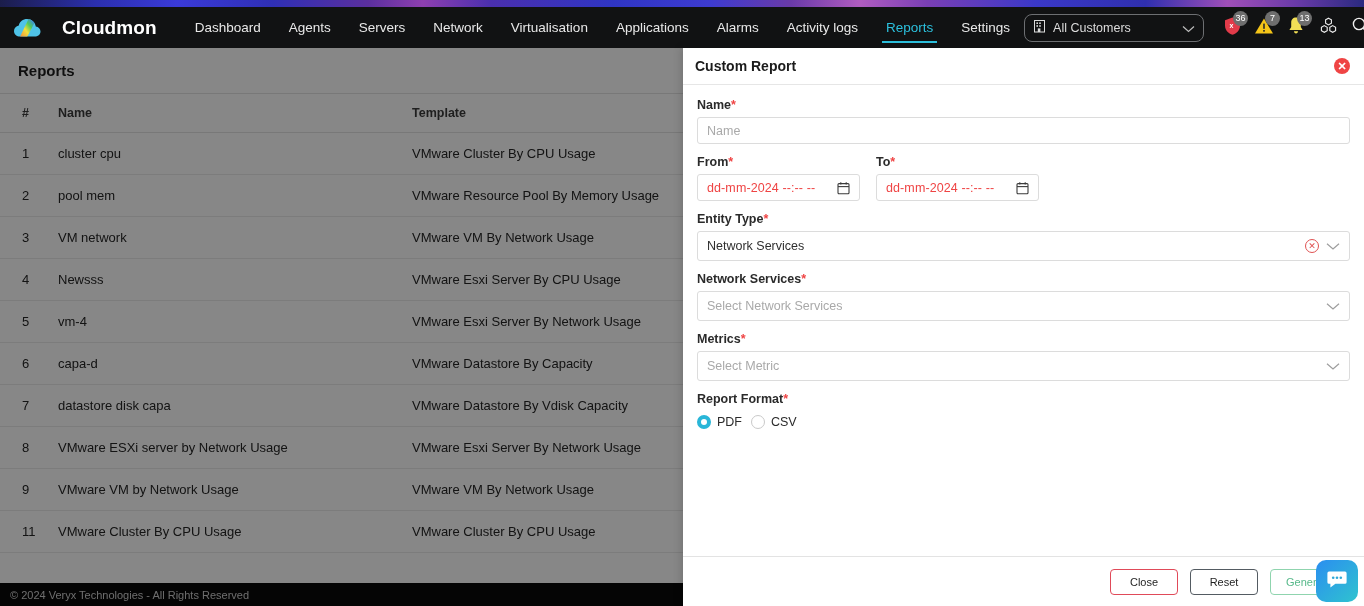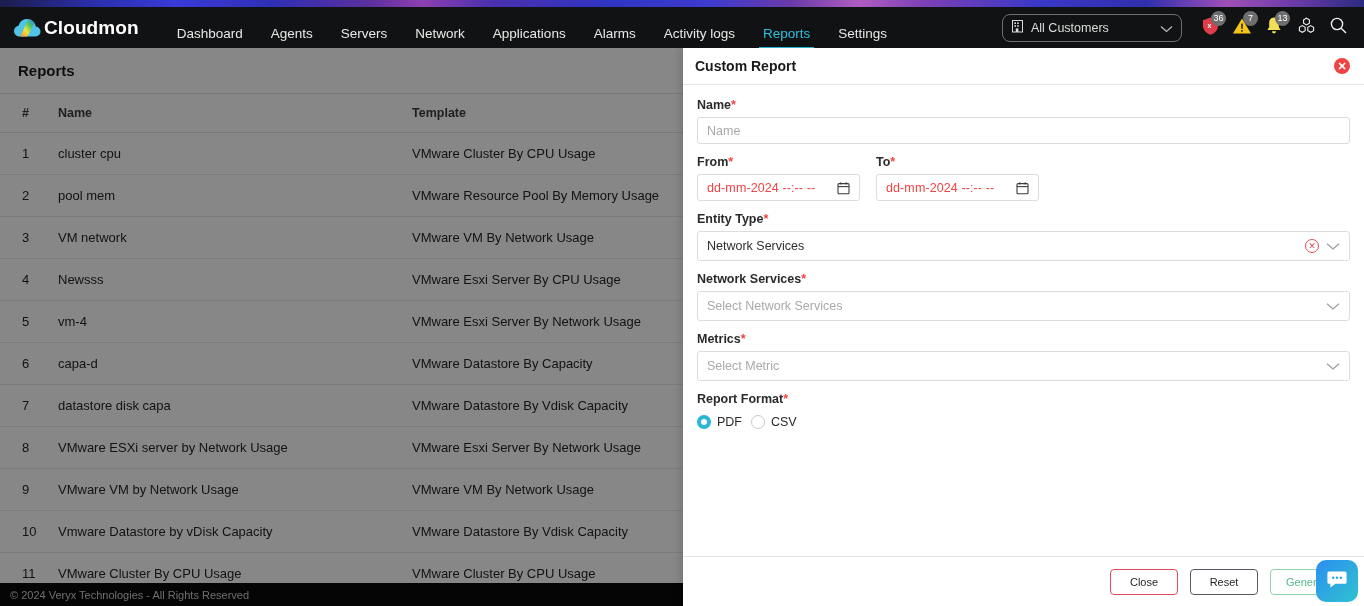--- a/index.html
+++ b/index.html
@@ -21,27 +21,27 @@
       #3d3bd0 52%, #6a3aa8 58%, #b05cc0 63%, #7a3fb5 68%,
       #3a38c8 76%, #2f2fae 84%, #a04fb8 90%, #6a3aa8 95%, #2a2a80 100%);
   }
 
   
   .navbar {
     position: absolute; top: 7px; left: 0; width: 1364px; height: 41px;
     background: #111213;
     display: flex; align-items: center;
   }
-  .brand { display: flex; align-items: center; padding-left: 12px; gap: 2px; }
+  .brand { display: flex; align-items: center; padding-left: 12px; gap: 20px; }
   .brand-logo { width: 30px; height: 26px; position: relative; flex: none; }
   .brand-name {
     color: #ffffff; font-size: 19px; font-weight: 600; letter-spacing: .1px;
     white-space: nowrap;
   }
-  .nav-links { display: flex; align-items: flex-start; margin-left: 24px; height: 30px; }
+  .nav-links { display: flex; align-items: center; margin-left: 24px; height: 30px; }
   .nav-link {
     position: relative; color: #e8e8e8; font-size: 13.5px;
     padding: 0 14px; height: 41px; line-height: 41px; white-space: nowrap;
     cursor: pointer;
   }
   .nav-link.active { color: #2cc0dd; }
   .nav-link.active::after {
     content: ""; position: absolute; left: 10px; right: 10px; bottom: 5px;
     height: 2px; background: #2cc0dd;
   }
@@ -226,20 +226,21 @@
         </svg>
       </span>
       <span class="brand-name">Cloudmon</span>
     </div>
 
     <div class="nav-links">
       <div class="nav-link">Dashboard</div>
       <div class="nav-link">Agents</div>
       <div class="nav-link">Servers</div>
       <div class="nav-link">Network</div>
+      <div class="nav-link">Virtualisation</div>
       <div class="nav-link">Applications</div>
       <div class="nav-link">Alarms</div>
       <div class="nav-link">Activity logs</div>
       <div class="nav-link active">Reports</div>
       <div class="nav-link">Settings</div>
     </div>
 
     <div class="nav-right">
 
       <div class="customer-select">
@@ -365,25 +366,20 @@
         </tr>
         <tr>
           <td class="col-idx">8</td>
           <td class="col-name">VMware ESXi server by Network Usage</td>
           <td class="col-tpl">VMware Esxi Server By Network Usage</td>
         </tr>
         <tr>
           <td class="col-idx">9</td>
           <td class="col-name">VMware VM by Network Usage</td>
           <td class="col-tpl">VMware VM By Network Usage</td>
-        </tr>
-        <tr>
-          <td class="col-idx">10</td>
-          <td class="col-name">Vmware Datastore by vDisk Capacity</td>
-          <td class="col-tpl">VMware Datastore By Vdisk Capacity</td>
         </tr>
         <tr>
           <td class="col-idx">11</td>
           <td class="col-name">VMware Cluster By CPU Usage</td>
           <td class="col-tpl">VMware Cluster By CPU Usage</td>
         </tr>
       </tbody>
     </table>
 
     <div class="footer-bar">

